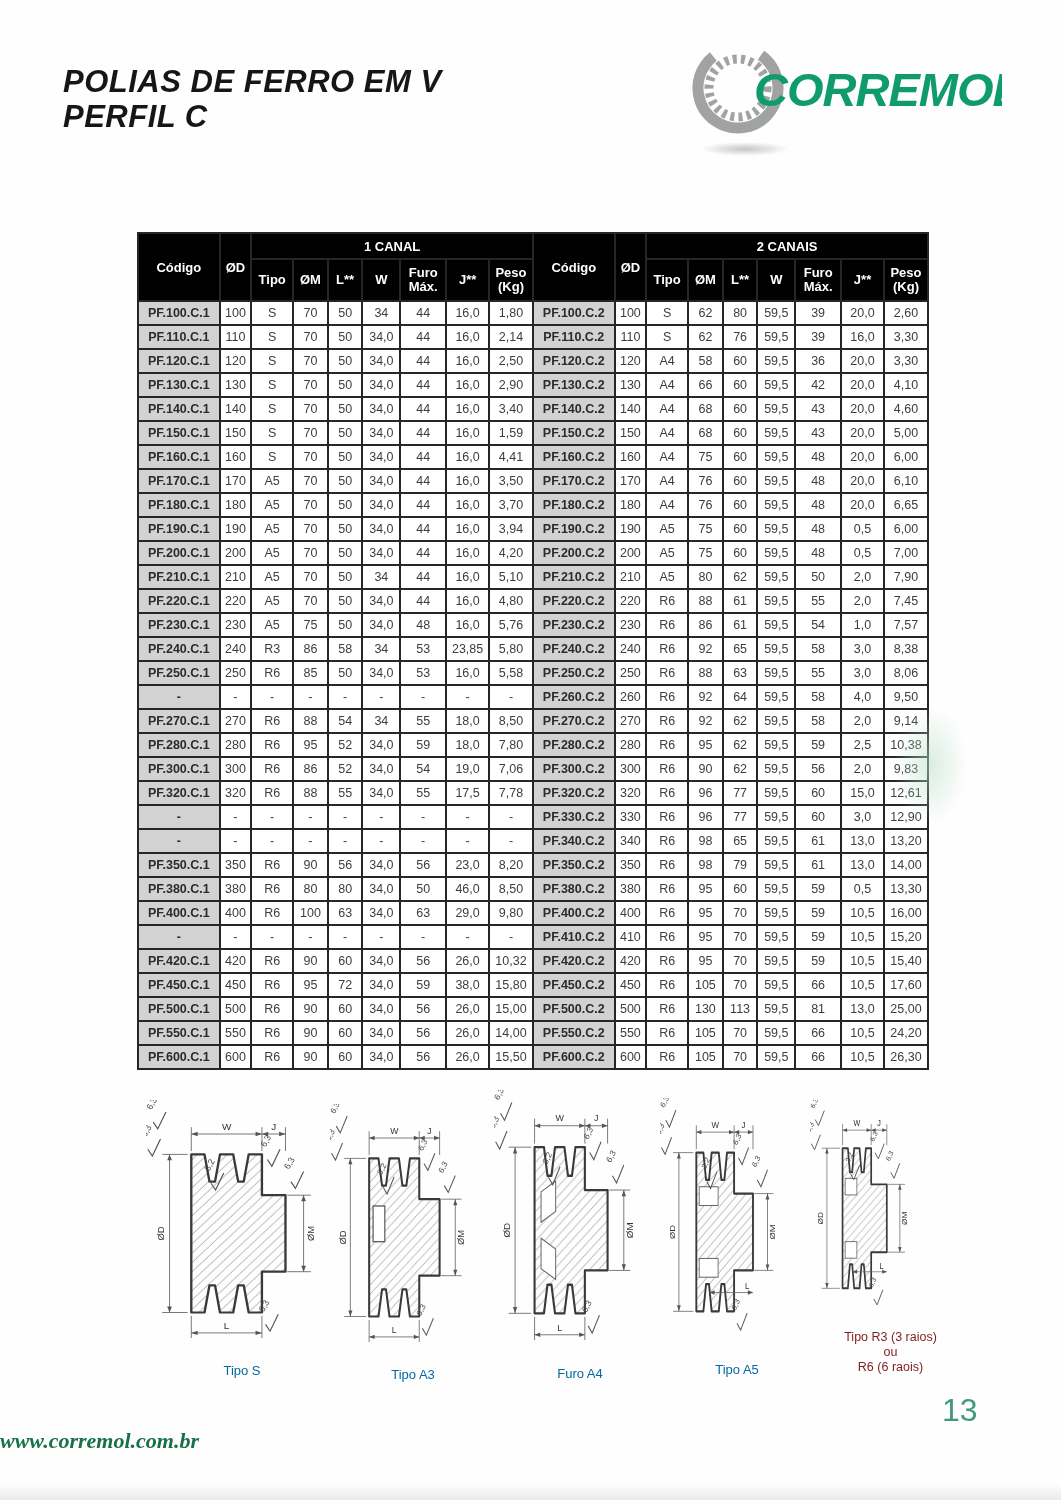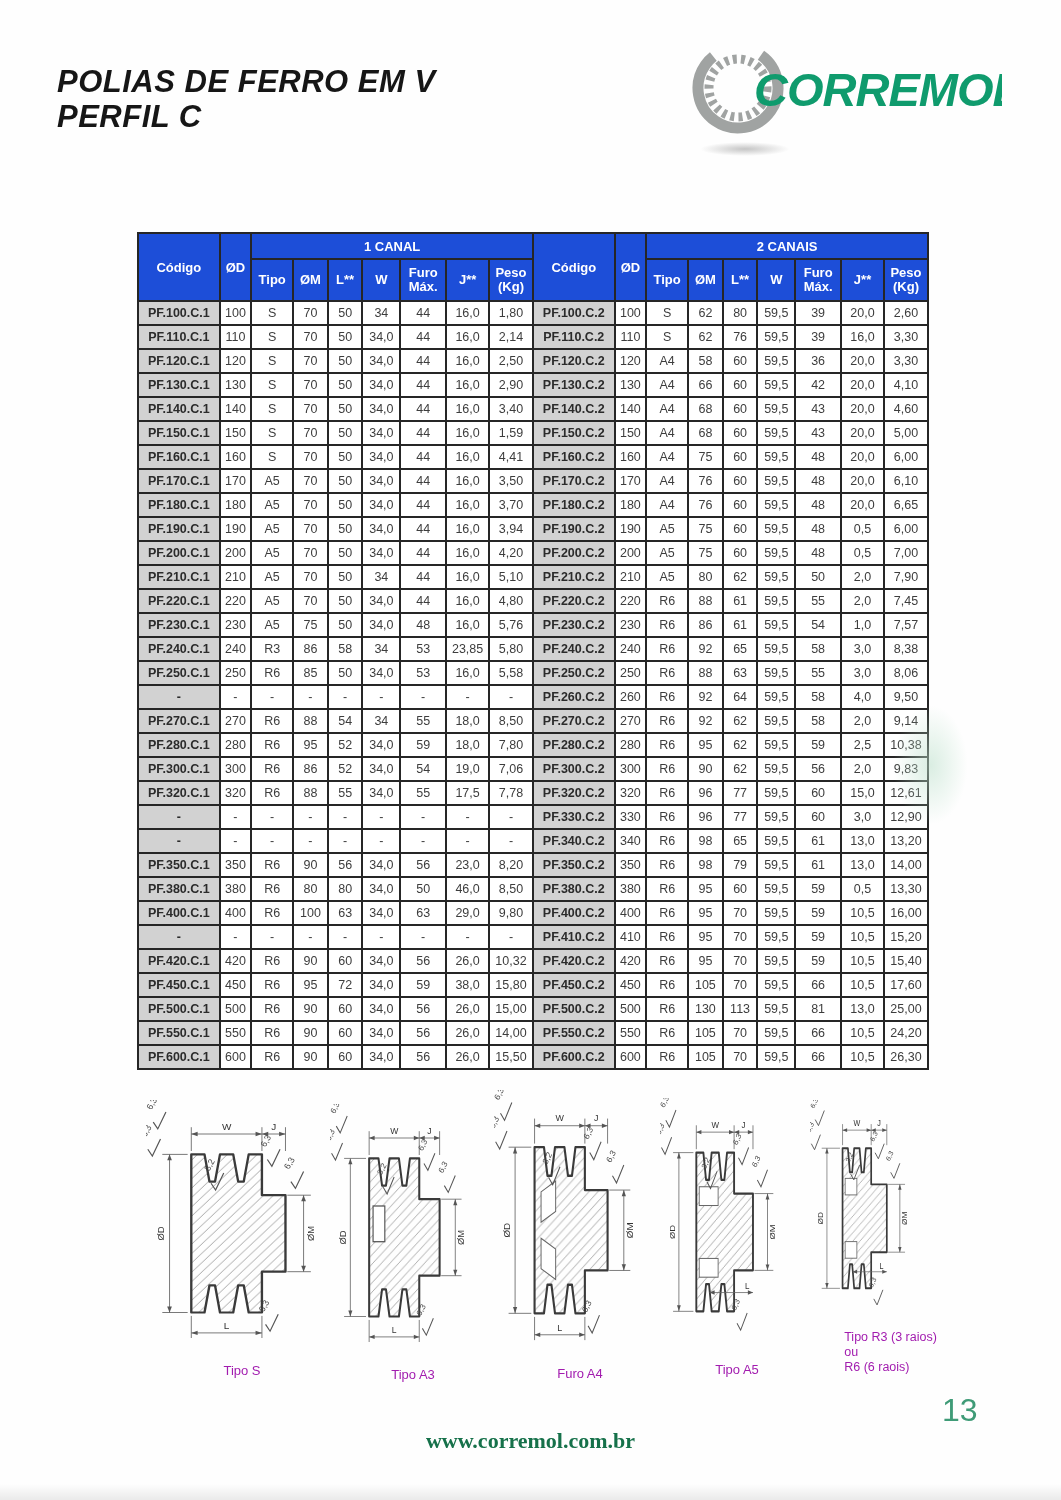--- a/index.html
+++ b/index.html
@@ -1,41 +1,41 @@
 <!DOCTYPE html>
 <html><head>
 <meta charset="utf-8">
 <style>
   html,body{margin:0;padding:0;background:#e9e9e9;}
   .page{position:relative;width:1061px;height:1500px;margin:0 auto;background:#fefefe;
         font-family:"Liberation Sans",sans-serif;overflow:hidden;}
   
-  .title{position:absolute;left:57px;top:64px;font-size:31px;font-weight:bold;font-style:italic;
+  .title{position:absolute;left:63px;top:64px;font-size:31px;font-weight:bold;font-style:italic;
          color:#161616;line-height:35px;letter-spacing:.5px;}
   
   .logo{position:absolute;left:686px;top:30px;width:316px;height:122px;}
   
   table.spec{position:absolute;left:137px;top:232px;width:792px;border-collapse:collapse;table-layout:fixed;}
   table.spec th, table.spec td{border:2px solid #262626;text-align:center;vertical-align:middle;padding:0;overflow:hidden;}
-  table.spec thead th{background:#1d4ed8;color:#ffffff;font-weight:bold;font-size:13px;}
+  table.spec thead th{background:#000000;color:#ffffff;font-weight:bold;font-size:13px;}
   th.group{height:24px;font-size:13.5px;}
   tr.subrow th{height:40px;font-size:12.5px;line-height:14px;}
   table.spec tbody td{background:#ffffff;color:#3d3d3d;font-size:12.5px;height:22px;line-height:13px;}
   table.spec tbody td.codigo{background:#d2d2d2;color:#2b2b2b;font-weight:bold;}
   
   .diagram{position:absolute;display:flex;flex-direction:column;align-items:center;}
   .dsvg{width:100%;}
   .dsvg svg{width:100%;height:100%;display:block;}
-  .caption{font-size:13px;color:#a21caf;margin-top:8px;text-align:center;}
-  .caption-multi{font-size:12.5px;color:#a21caf;margin-top:4px;line-height:15px;margin-left:23px;}
+  .caption{font-size:13px;color:#0369a1;margin-top:8px;text-align:center;}
+  .caption-multi{font-size:12.5px;color:#7f1d1d;margin-top:4px;line-height:15px;text-align:center;margin-left:23px;}
   .caption-multi span{display:block;}
   
-  .footer-url{position:absolute;left:0;right:0;top:1428px;text-align:center;
+  .footer-url{position:absolute;left:0;right:0;top:1428px;text-align:left;
               font-family:"Liberation Serif",serif;font-size:22px;font-weight:bold;color:#16714a;
-              text-decoration:none;}
+              text-decoration:none;font-style:italic;}
   .page-num{position:absolute;left:942px;top:1392px;font-size:32px;color:#3f9b77;}
   
   .blob{position:absolute;left:893px;top:705px;width:75px;height:120px;
         background:radial-gradient(ellipse at center, rgba(188,224,203,.55), rgba(188,224,203,0) 70%);}
   .bottom-edge{position:absolute;left:0;right:0;bottom:0;height:16px;
         background:linear-gradient(to bottom, rgba(0,0,0,0), rgba(0,0,0,.08));}
   .logo-shadow{position:absolute;left:700px;top:142px;width:90px;height:14px;
         background:radial-gradient(ellipse at center, rgba(90,90,90,.35), rgba(90,90,90,0) 70%);}
 </style>
 </head>

